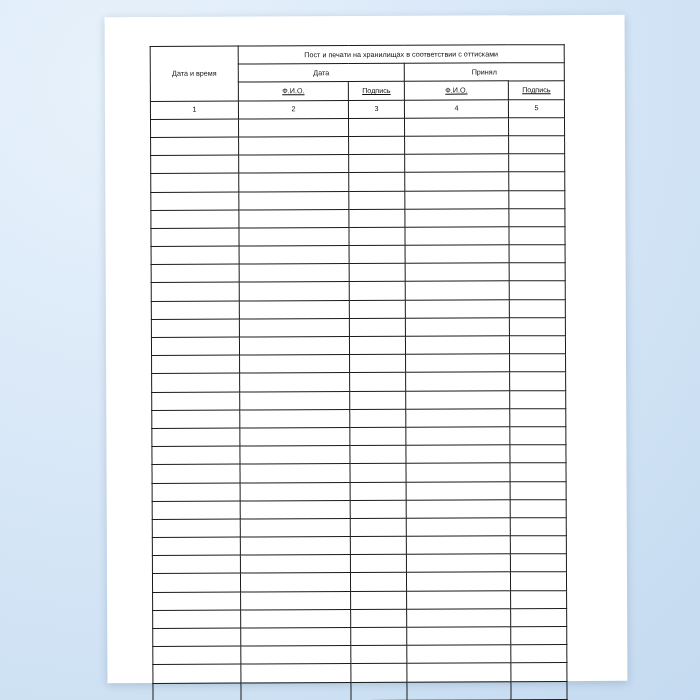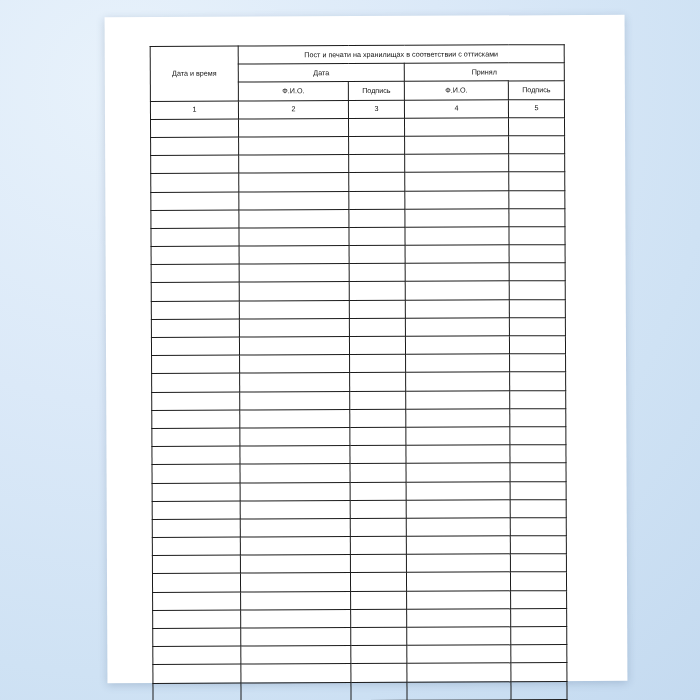--- a/index.html
+++ b/index.html
@@ -66,20 +66,21 @@
     font-size: 7.4px;
     height: 15px;
   }
   td.group-cell {
     font-size: 7.4px;
     height: 15px;
   }
   td.sub-cell {
     font-size: 7.2px;
     height: 15px;
+    text-decoration: underline;
   }
   td.num-cell {
     font-size: 7.2px;
     height: 13px;
   }
   td.datetime-cell {
     font-size: 7.4px;
     margin-left: 28px;
   }
   td.empty-cell {

